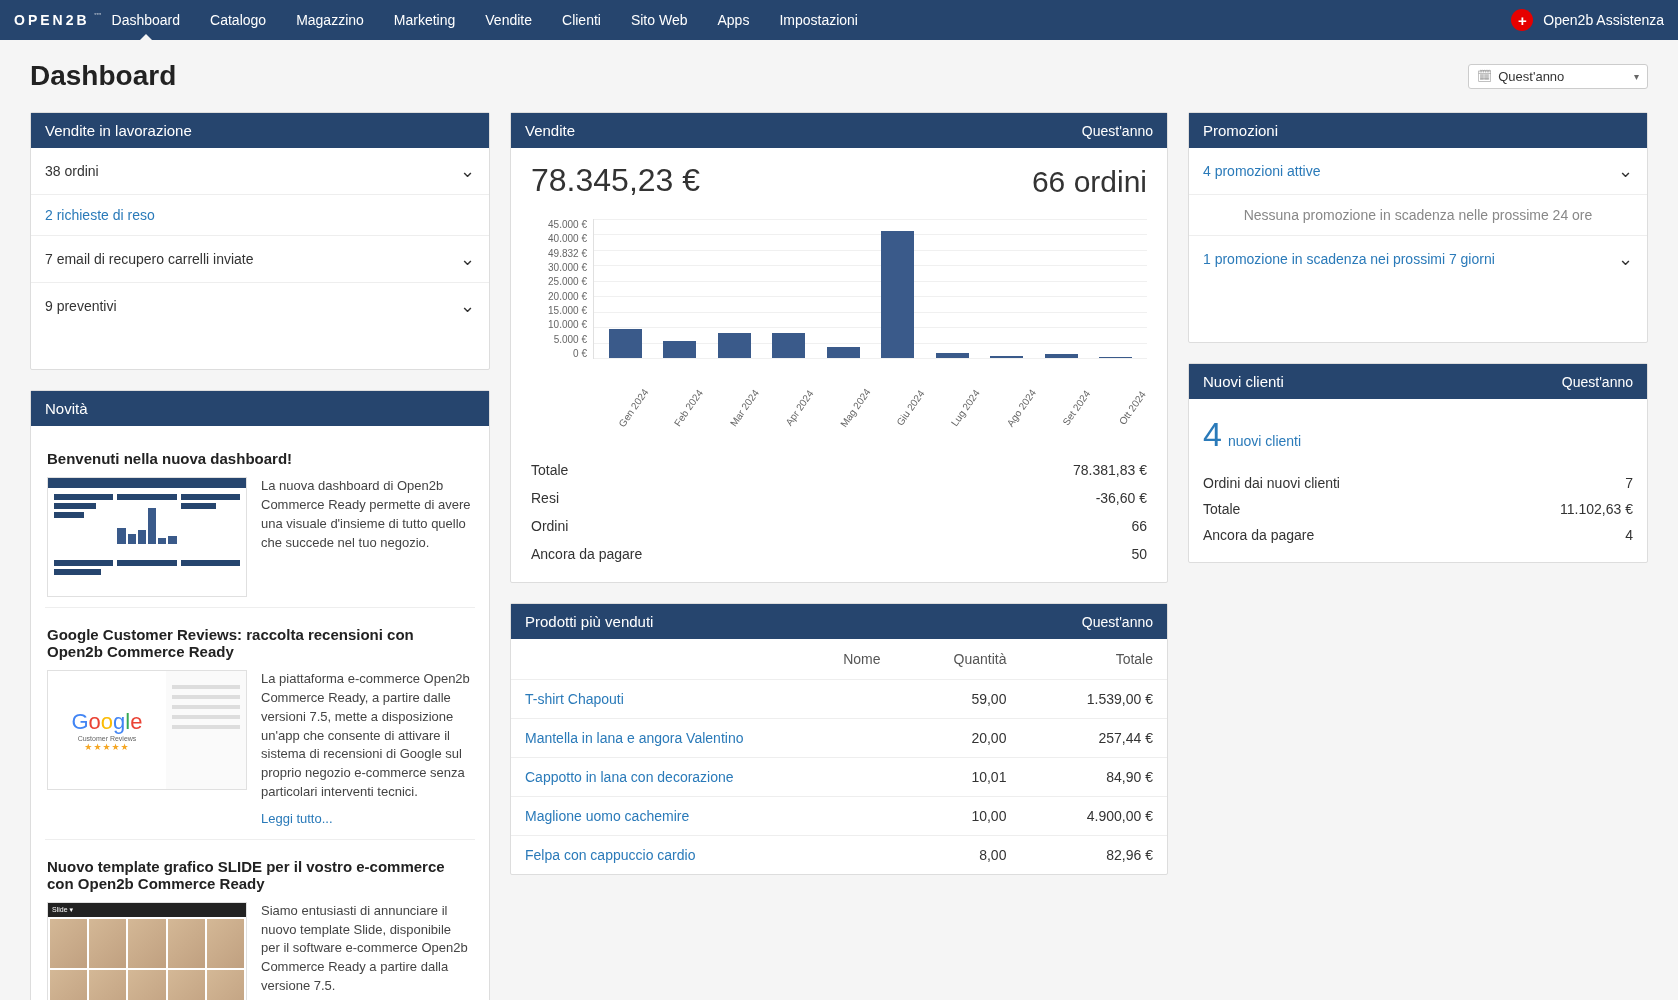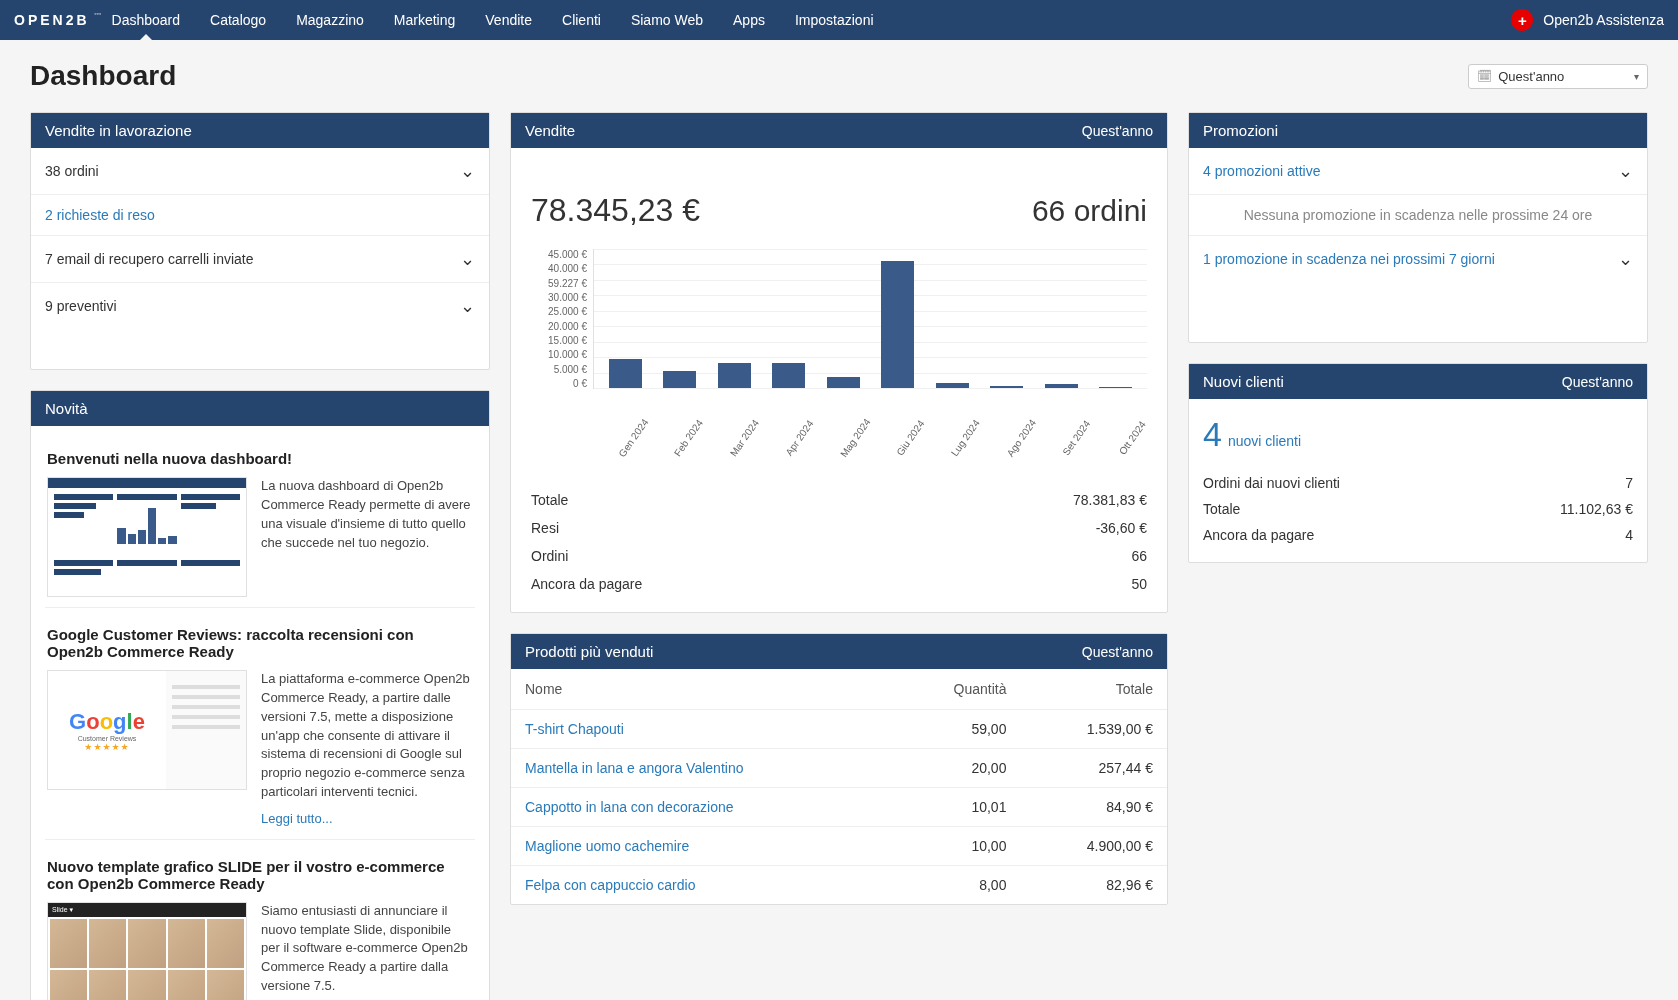--- a/index.html
+++ b/index.html
@@ -117,40 +117,40 @@
   .thumb-dash .mini-top { height:10px; background:#26456e; }
   .thumb-dash .mini-body { padding:6px; display:flex; gap:4px;}
   .thumb-dash .mini-col { flex:1; }
   .thumb-dash .mini-bar { height:6px; background:#26456e; margin-bottom:3px;}
   .thumb-dash .mini-chart { height:40px; display:flex; align-items:flex-end; gap:2px; margin:4px 0;}
   .thumb-dash .mini-chart div { flex:1; background:#3a5a8a;}
   .thumb-google {
     width:100%; height:100%; background:#fff; display:flex;
   }
   .thumb-google .gleft { flex:1; display:flex; flex-direction:column; align-items:center; justify-content:center;}
-  .thumb-google .glogo { font-size:22px; font-weight:700;}
+  .thumb-google .glogo { font-size:22px; font-weight:400;}
   .thumb-google .glogo .b{color:#4285F4;} .thumb-google .glogo .r{color:#EA4335;}
   .thumb-google .glogo .y{color:#FBBC05;} .thumb-google .glogo .g{color:#34A853;}
   .thumb-google .gsub { font-size:7px; color:#666;}
   .thumb-google .stars { color:#f5a623; font-size:9px; letter-spacing:1px;}
   .thumb-google .gright { flex:0 0 80px; background:#fafafa; padding:8px 6px;}
   .thumb-google .gline { height:4px; background:#ddd; margin:6px 0;}
   .thumb-slide {
     width:100%; height:100%; background:#fff; display:flex; flex-direction:column;
   }
   .thumb-slide .sbar{height:14px;background:#222;color:#fff;font-size:7px;padding:3px 4px;}
   .thumb-slide .sgrid{flex:1;display:grid;grid-template-columns:repeat(5,1fr);gap:2px;padding:2px;}
   .thumb-slide .sgrid div{background:linear-gradient(135deg,#d4b896,#c0a080);}
   .news-text { flex:1; font-size: 13px; color: #444; line-height: 1.45;}
   .news-text .readmore { color:#2a7ab9; font-size:13px; display:inline-block; margin-top:8px; cursor:pointer;text-align:right;}
   .novita-body { padding: 6px 14px 14px 14px; }
 
   
   .sales-top {
-    display:flex; align-items:center; padding: 14px 20px 10px 20px; margin-top: 30px;
+    display:flex; align-items:flex-end; padding: 14px 20px 10px 20px;
   }
   .sales-amount { font-size: 32px; color:#333;}
   .sales-orders { font-size: 30px; color:#333;}
   .chart-wrap { padding: 10px 20px 6px 20px; }
   .chart {
     height: 180px; position: relative; display:flex;
   }
   .y-axis {
     flex: 0 0 62px; display:flex; flex-direction:column;
     justify-content: space-between; text-align:right;
@@ -178,21 +178,21 @@
   .bignum-row { padding: 16px 14px 10px 14px; display:flex; align-items:baseline; gap:6px;}
   .bignum { font-size: 34px; color:#2a7ab9; font-weight:400;}
   .bignum-label { font-size:14px; color:#2a7ab9;}
   .mini-stats { padding: 6px 14px 14px 14px;}
   .mini-stat { display:flex; padding:5px 0; font-size:14px;}
   .mini-stat .msspacer{flex:1;}
 
   
   .ptable { width:100%; border-collapse: collapse; }
   .ptable th {
-    text-align:left; font-weight:400; color:#555; font-size:14px;
+    text-align:right; font-weight:400; color:#555; font-size:14px;
     padding: 12px 14px; border-bottom:1px solid #eee;
   }
   .ptable th.right, .ptable td.right { text-align:right; }
   .ptable td {
     padding: 11px 14px; border-bottom:1px solid #eee; font-size:14px;
   }
   .ptable td.name { color:#2a7ab9; }
   .ptable tr:last-child td { border-bottom:none;}
 </style>
 </head>
@@ -202,21 +202,21 @@
   <div class="logo">
     <span>OPEN2B</span><span class="small-sq">◦◦◦</span>
   </div>
   <div class="nav-items" id="nav-items">
       <div class="nav-item active">Dashboard</div>
       <div class="nav-item">Catalogo</div>
       <div class="nav-item">Magazzino</div>
       <div class="nav-item">Marketing</div>
       <div class="nav-item">Vendite</div>
       <div class="nav-item">Clienti</div>
-      <div class="nav-item">Siamo Web</div>
+      <div class="nav-item">Sito Web</div>
       <div class="nav-item">Apps</div>
       <div class="nav-item">Impostazioni</div>
     </div>
   <div class="nav-spacer"></div>
   <div class="assistance">
     <span class="assist-badge">+</span>
     <span>Open2b Assistenza</span>
   </div>
 </div>
 
@@ -370,21 +370,21 @@
         <div class="sales-top">
           <div class="sales-amount">78.345,23 €</div>
           <div class="phspacer" style="flex:1"></div>
           <div class="sales-orders">66 ordini</div>
         </div>
         <div class="chart-wrap">
           <div class="chart">
             <div class="y-axis" id="y-axis">
                 <div>45.000 €</div>
                 <div>40.000 €</div>
-                <div>59.227 €</div>
+                <div>49.832 €</div>
                 <div>30.000 €</div>
                 <div>25.000 €</div>
                 <div>20.000 €</div>
                 <div>15.000 €</div>
                 <div>10.000 €</div>
                 <div>5.000 €</div>
                 <div>0 €</div>
               </div>
             <div class="plot">
               <div class="gridlines" id="gridlines">

